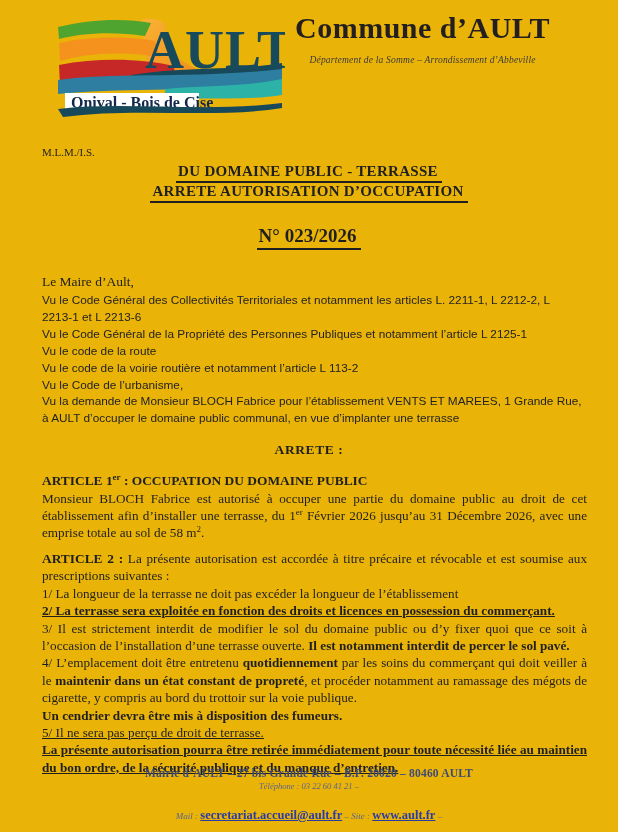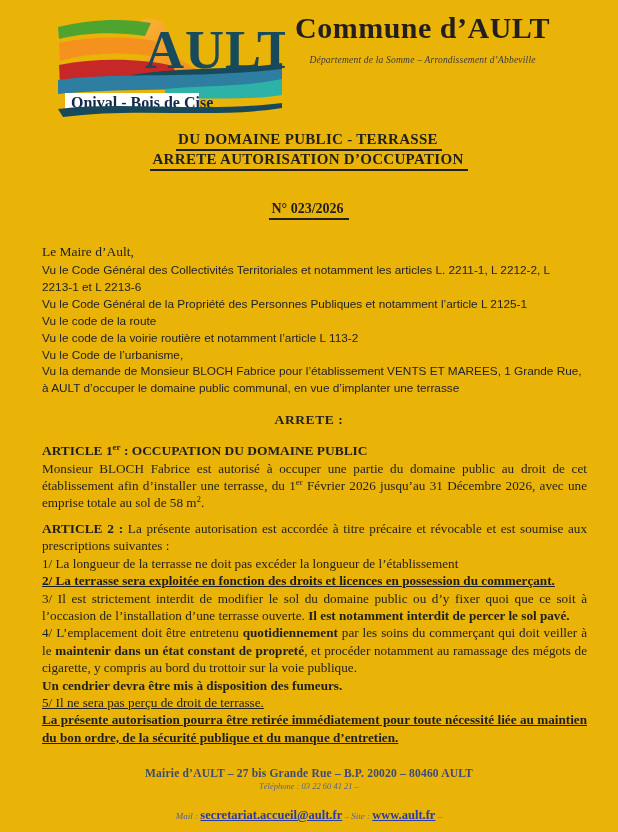--- a/index.html
+++ b/index.html
@@ -11,21 +11,21 @@
   
   .letterhead { display:flex; align-items:flex-start; padding:8px 0 0 55px; height:118px; }
   .logo { width:230px; height:112px; flex:0 0 auto; }
   .commune { margin-left:10px; padding-top:4px; text-align:center; }
   .commune-title { font-weight:bold; font-size:30px; letter-spacing:0.5px; color:#231f20; line-height:32px; white-space:nowrap; }
   .commune-sub { font-style:italic; font-size:9.5px; color:#3a3a3a; margin-top:11px; letter-spacing:0.2px; }
   
   .ref { margin:20px 0 0 42px; font-size:11px; }
   .title-block { text-align:center; margin-top:5px; font-weight:bold; font-size:15px; line-height:17px; letter-spacing:0.3px; }
   .title-line { display:inline-block; border-bottom:2px solid #1f1f1f; padding:0 4px 1px 2px; }
-  .doc-number { text-align:center; margin-top:30px; font-weight:bold; font-size:14px; }
+  .doc-number { text-align:center; margin-top:22px; font-weight:bold; font-size:19px; }
   .doc-number span { display:inline-block; border-bottom:2px solid #1f1f1f; padding:0 5px 1px 2px; }
   
   .preamble { margin:24px 36px 0 42px; }
   .salutation { font-size:13.5px; margin-bottom:2px; }
   .vu { font-family:"Liberation Sans", sans-serif; font-size:11.8px; line-height:16.9px; color:#232323; }
   
   .arrete-heading { text-align:center; font-weight:bold; font-size:13.5px; letter-spacing:0.6px; margin:15px 0 14px 0; }
   
   .art { margin:0 31px 0 42px; font-size:13.2px; line-height:17.4px; }
   .art p { margin:0; }
@@ -75,20 +75,21 @@
 
         <path d="M3 101 C 70 93, 150 105, 227 95 L 227 100 C 160 111, 80 99, 8 109 Z" fill="#17495a"></path>
       </svg>
     </div>
     <div class="commune">
       <div class="commune-title">Commune d’AULT</div>
       <div class="commune-sub">Département de la Somme – Arrondissement d’Abbeville</div>
     </div>
   </header>
 
+  <div class="ref">M.L.M./I.S.</div>
 
   <div class="title-block">
     <div><span class="title-line">DU DOMAINE PUBLIC - TERRASSE</span></div>
     <div><span class="title-line">ARRETE AUTORISATION D’OCCUPATION</span></div>
   </div>
   <div class="doc-number">
     <span>N° 023/2026</span>
   </div>
 
   <section class="preamble">

